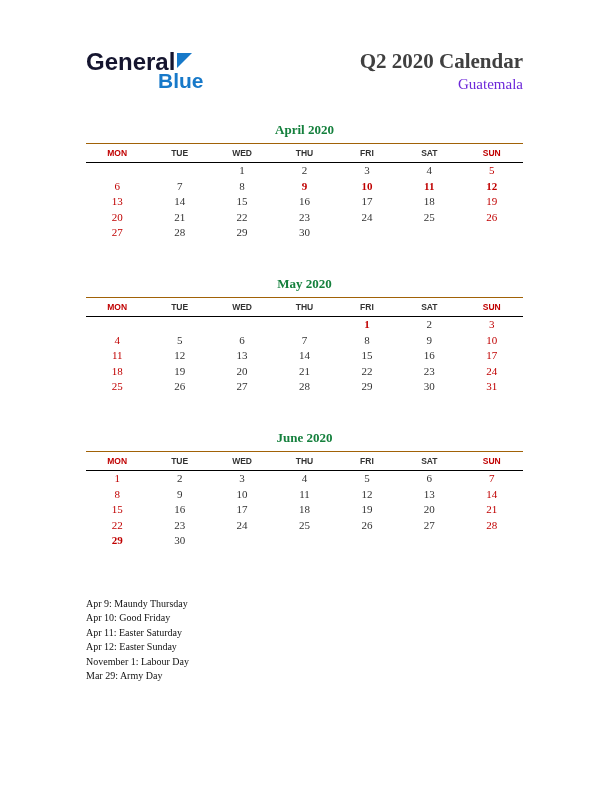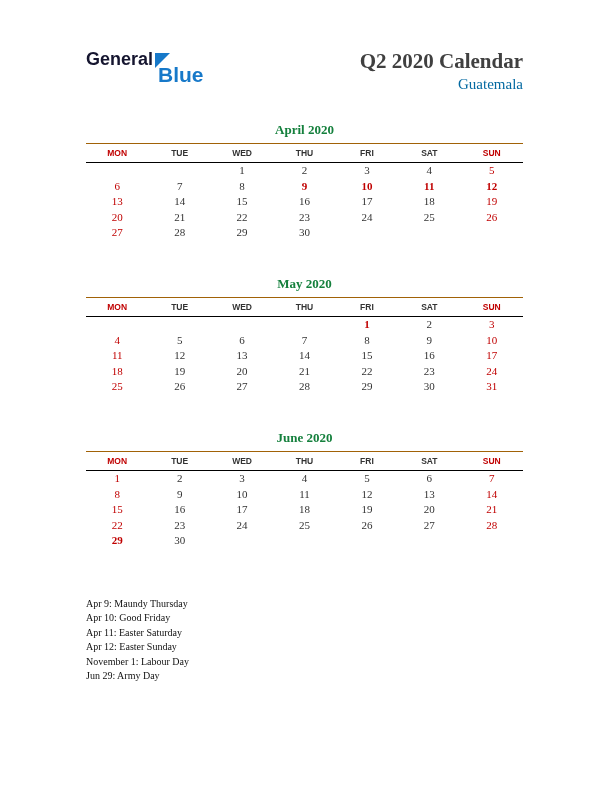--- a/index.html
+++ b/index.html
@@ -28,21 +28,21 @@
   }
   .logo {
     font-family: "Liberation Sans", sans-serif;
     line-height: 1;
   }
   .logo-top {
     display: flex;
     align-items: flex-start;
   }
   .logo-general {
-    font-size: 18px;
+    font-size: 24px;
     font-weight: bold;
     color: var(--logo-dark, #15152f);
   }
   .logo-triangle {
     width: 0;
     height: 0;
     border-top: 15px solid var(--logo-blue, #1779c9);
     border-right: 15px solid transparent;
     margin-left: 2px;
     margin-top: 3px;
@@ -59,21 +59,21 @@
   }
   .page-title {
     font-size: 21px;
     font-weight: bold;
     color: #404040;
     margin: 0;
     line-height: 1.1;
   }
   .page-subtitle {
     font-size: 15px;
-    color: #0369a1;
+    color: #6d28d9;
     margin-top: 3px;
   }
 
   
   .months {
     position: absolute;
     top: 122px;
     left: 86px;
     width: 437px;
   }
@@ -342,16 +342,16 @@
         </table>
       </section>
     </div>
 
   <div class="holiday-list">
       <div>Apr 9: Maundy Thursday</div>
       <div>Apr 10: Good Friday</div>
       <div>Apr 11: Easter Saturday</div>
       <div>Apr 12: Easter Sunday</div>
       <div>November 1: Labour Day</div>
-      <div>Jun 29: Army Day</div>
+      <div>Mar 29: Army Day</div>
     </div>
 
 </div>
 
 </body></html>

